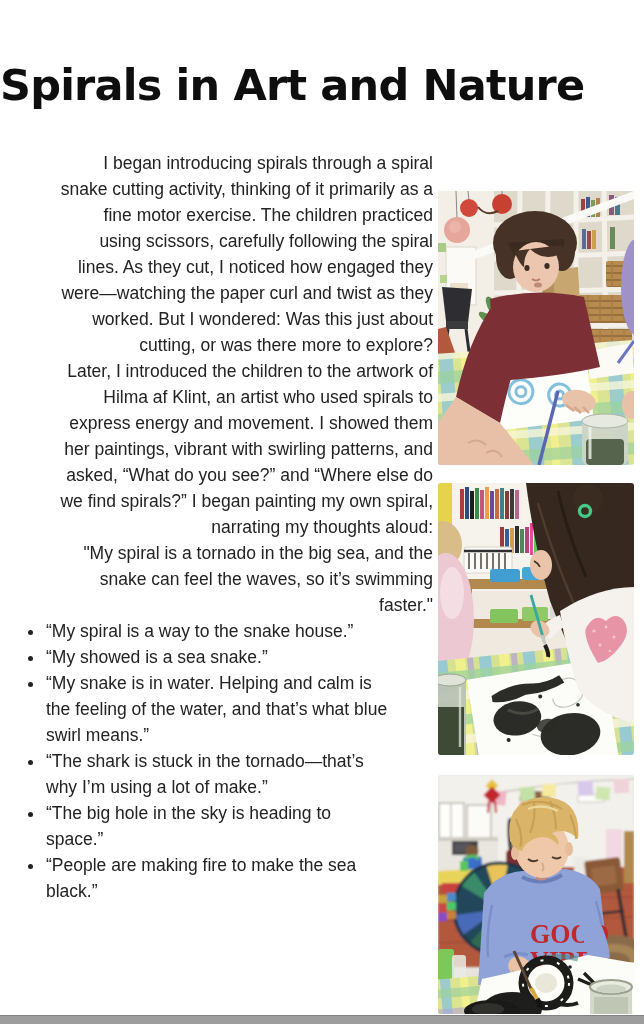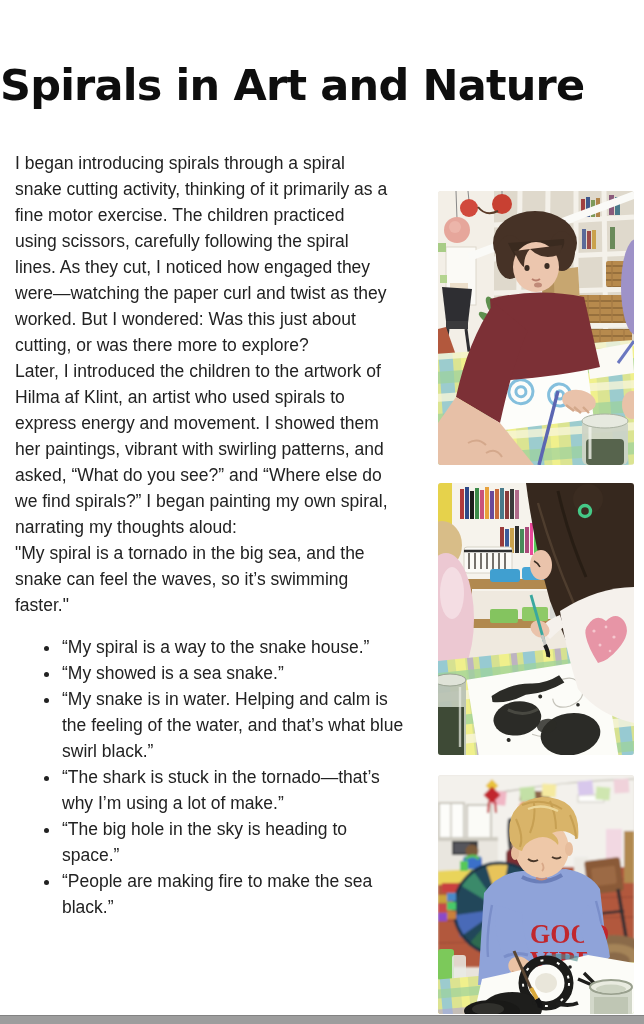--- a/index.html
+++ b/index.html
@@ -9,22 +9,22 @@
   }
   .title{
     position:absolute;left:0;top:60px;width:644px;margin:0;
     text-align:left;font-size:43px;font-weight:700;color:#0e0e0e;
     letter-spacing:-0.8px;font-family:"DejaVu Sans","Liberation Sans",sans-serif;
   }
   .text-col{
     position:absolute;left:15px;top:150px;width:418px;
     font-size:17.5px;line-height:26px;color:#222222;
   }
-  .text-col p{margin:0;white-space:pre-line;}
-  .text-col ul{margin:16px;padding-left:30px;list-style:disc;}
+  .text-col p{margin:0;white-space:pre-line;text-align:right;}
+  .text-col ul{margin:0;padding-left:30px;list-style:disc;}
   .text-col li{padding-left:1px;white-space:pre-line;}
   .photo{
     position:absolute;left:438px;width:196px;border-radius:3px;overflow:hidden;
     background:#e8e4dc;
   }
   .photo svg{display:block;width:100%;height:100%;}
   #photo-1{top:191px;height:274px;}
   #photo-2{top:483px;height:272px;}
   #photo-3{top:775px;height:239px;}
   .bottom-bar{
@@ -56,21 +56,21 @@
 we find spirals?” I began painting my own spiral,
 narrating my thoughts aloud:</p>
     <p>"My spiral is a tornado in the big sea, and the
 snake can feel the waves, so it’s swimming
 faster."</p>
     <ul>
       <li>“My spiral is a way to the snake house.”</li>
       <li>“My showed is a sea snake.”</li>
       <li>“My snake is in water. Helping and calm is
 the feeling of the water, and that’s what blue
-swirl black.”</li>
+swirl means.”</li>
       <li>“The shark is stuck in the tornado—that’s
 why I’m using a lot of make.”</li>
       <li>“The big hole in the sky is heading to
 space.”</li>
       <li>“People are making fire to make the sea
 black.”</li>
     </ul>
   </div>
 
   <div class="photo" id="photo-1">

